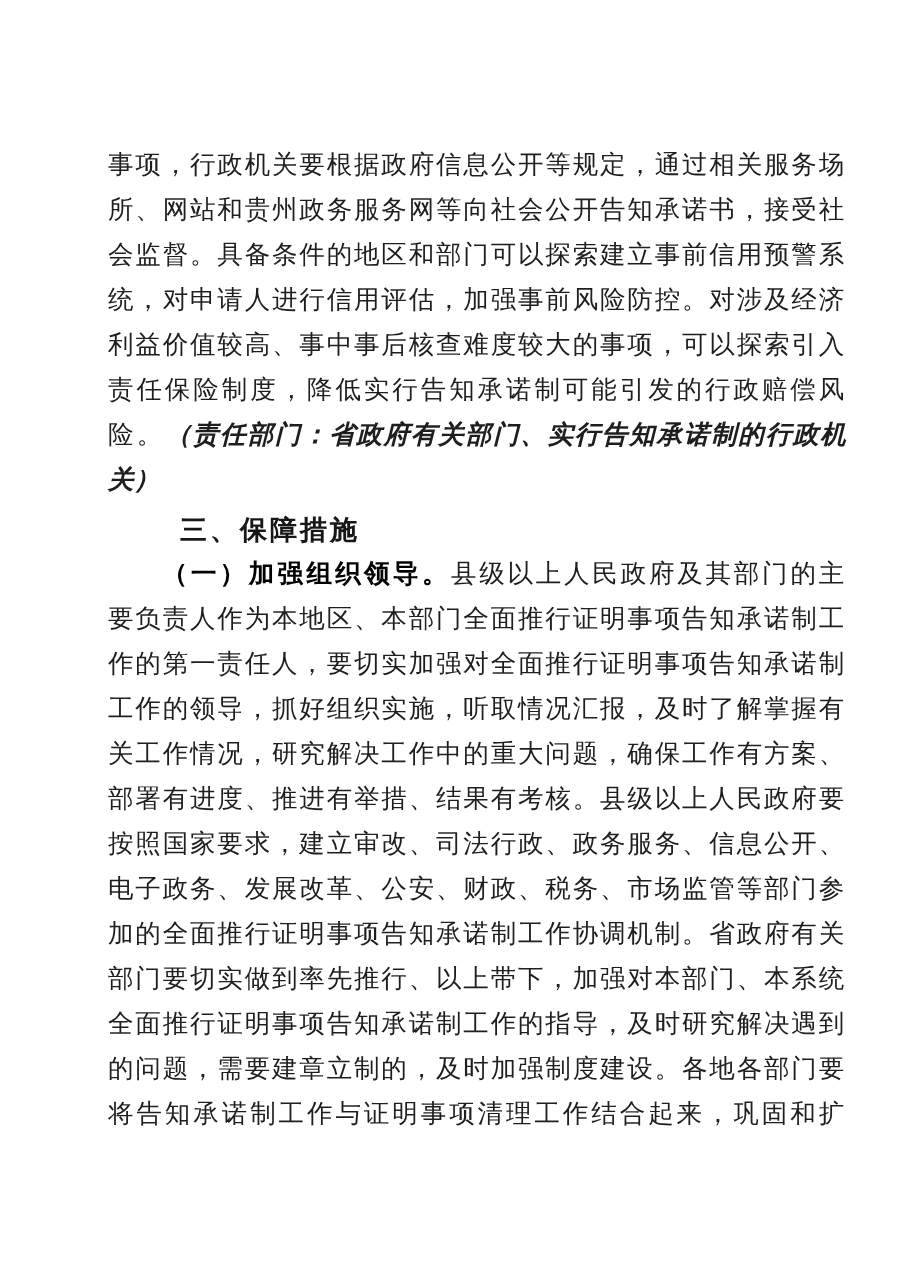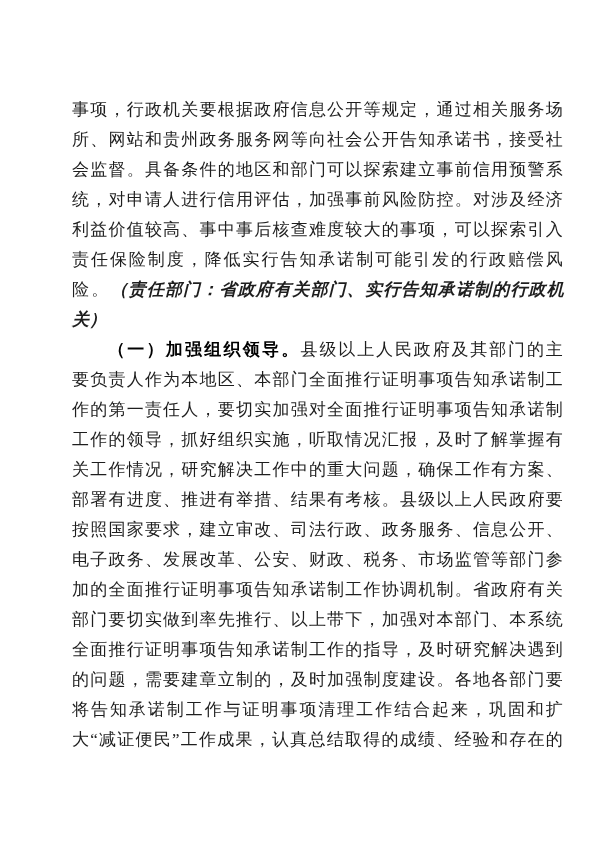--- a/index.html
+++ b/index.html
@@ -63,19 +63,20 @@
   .page-footer .num { color: #3a3a3a; }
 </style>
 </head>
 <body>
 
 <div class="page">
   <div class="content">
 
     <p class="para"><span>事项，行政机关要根据政府信息公开等规定，通过相关服务场所、网站和贵州政务服务网等向社会公开告知承诺书，接受社会监督。具备条件的地区和部门可以探索建立事前信用预警系统，对申请人进行信用评估，加强事前风险防控。对涉及经济利益价值较高、事中事后核查难度较大的事项，可以探索引入责任保险制度，降低实行告知承诺制可能引发的行政赔偿风险。</span><span class="note">（责任部门：省政府有关部门、实行告知承诺制的行政机关）</span></p>
 
+    <h3 class="section-heading">三、保障措施</h3>
 
     <p class="para indent2"><span class="clause-lead">（一）加强组织领导。</span><span>县级以上人民政府及其部门的主要负责人作为本地区、本部门全面推行证明事项告知承诺制工作的第一责任人，要切实加强对全面推行证明事项告知承诺制工作的领导，抓好组织实施，听取情况汇报，及时了解掌握有关工作情况，研究解决工作中的重大问题，确保工作有方案、部署有进度、推进有举措、结果有考核。县级以上人民政府要按照国家要求，建立审改、司法行政、政务服务、信息公开、电子政务、发展改革、公安、财政、税务、市场监管等部门参加的全面推行证明事项告知承诺制工作协调机制。省政府有关部门要切实做到率先推行、以上带下，加强对本部门、本系统全面推行证明事项告知承诺制工作的指导，及时研究解决遇到的问题，需要建章立制的，及时加强制度建设。各地各部门要将告知承诺制工作与证明事项清理工作结合起来，巩固和扩大“减证便民”工作成果，认真总结取得的成绩、经验和存在的问题，重要情况及时向本级人</span></p>
 
   </div>
 
   <div class="page-footer"><span class="dash">—</span><span class="num">8</span><span class="dash">—</span></div>
 </div>
 
 </body></html>

